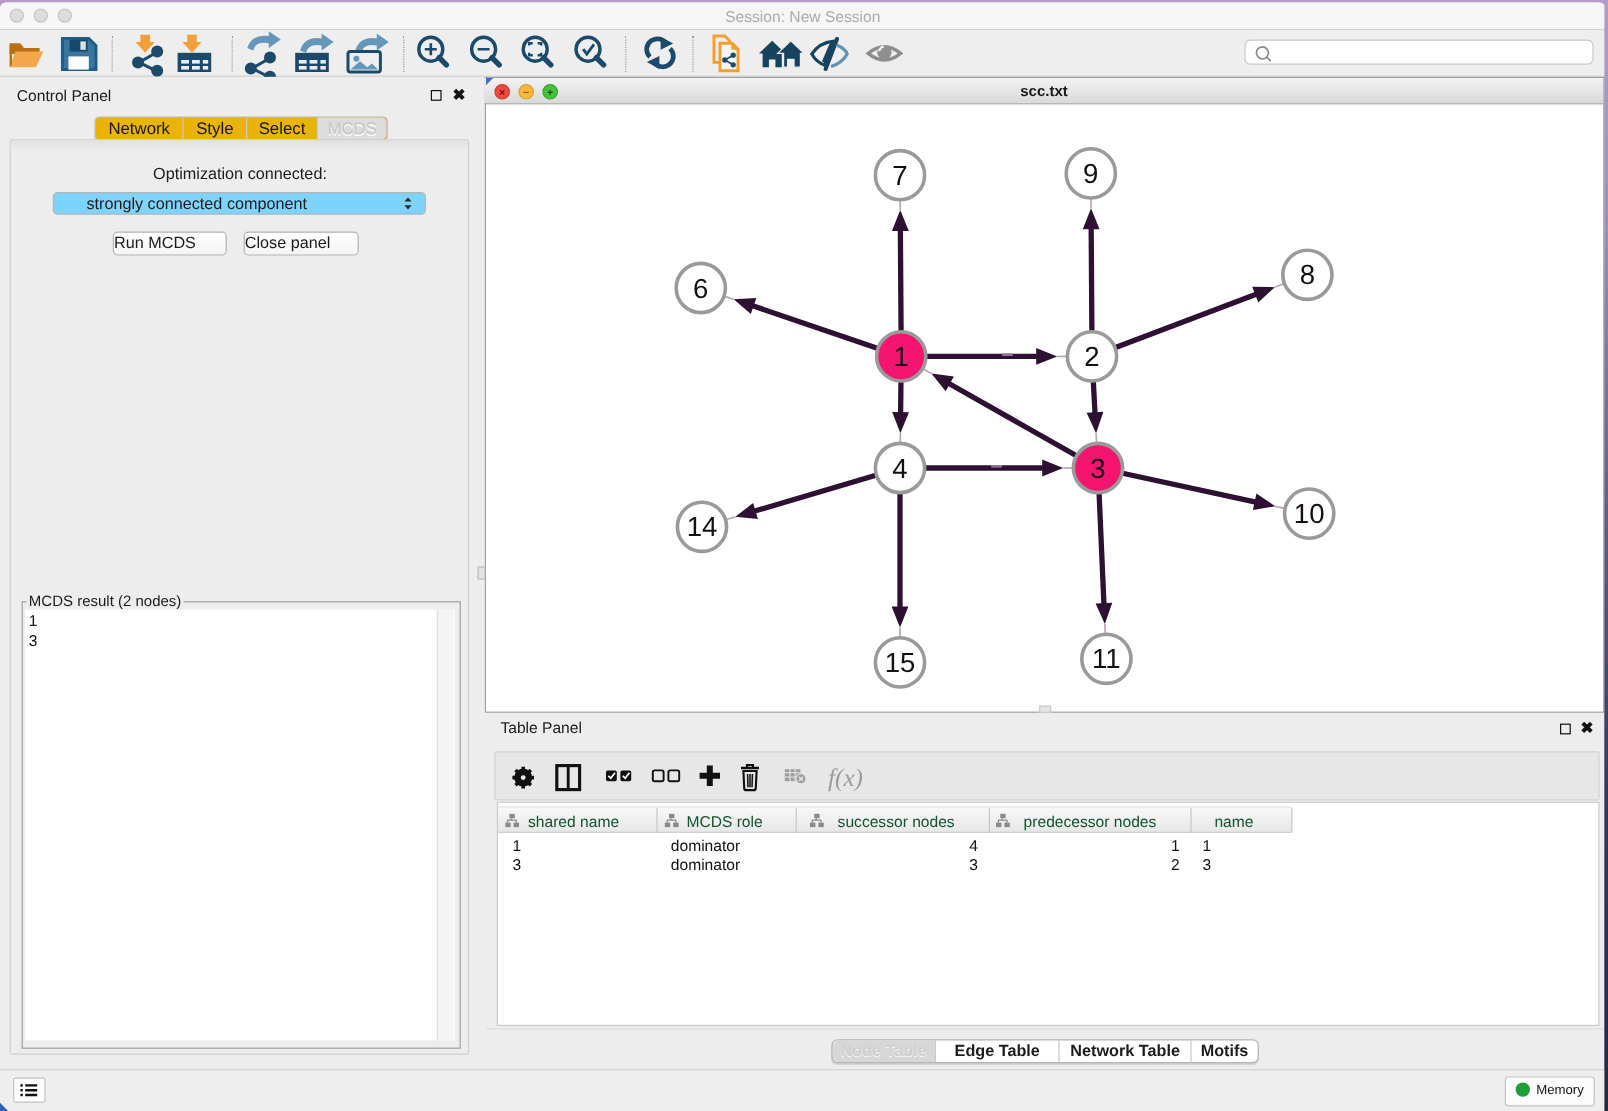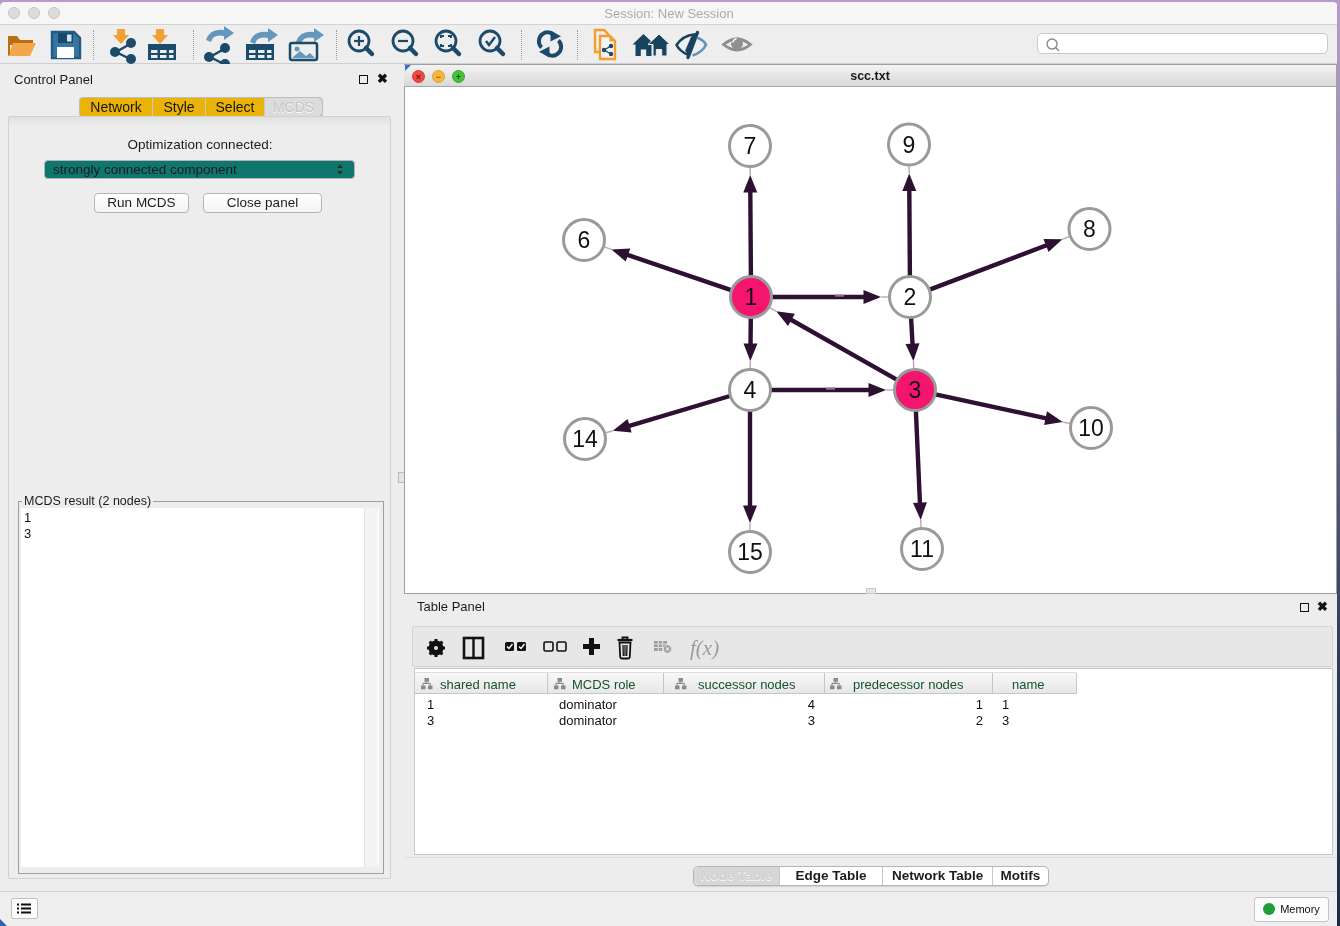--- a/index.html
+++ b/index.html
@@ -14,22 +14,22 @@
 #search{position:absolute;left:1037px;top:33px;width:291px;height:21px;background:#fff;border:1px solid #c9c9c9;border-radius:5px}
 #cp-title{position:absolute;left:14px;top:72px;font-size:13px;color:#1c1c1c}
 .sqicon{position:absolute;width:9px;height:9px;border:1.5px solid #111}
 .xicon{position:absolute;font-size:13px;font-weight:bold;color:#111}
 #tabs{position:absolute;left:79px;top:97px;width:244px;height:20px;background:#eab308;border:1px solid #bdbdbd;border-radius:4px;display:flex;box-shadow:0 1px 1px rgba(0,0,0,.12)}
 #tabs div{font-size:14px;color:#161616;text-align:center;line-height:18px;border-right:1px solid #c9c9c9}
 #tabs div:last-child{border-right:none;background:#dcdcdc;color:#c6c6c6;text-shadow:0 1px 0 #fafafa;border-radius:0 4px 4px 0}
 #cpanel{position:absolute;left:8px;top:116px;width:383px;height:763px;background:#ededed;border:1px solid #d0d0d0;border-radius:2px}
 #cpanel .topshade{position:absolute;left:0;top:0;width:100%;height:9px;background:linear-gradient(#e0e0e0,#ededed)}
 #optlabel{position:absolute;left:0;top:137px;width:400px;text-align:center;font-size:13.5px;color:#1c1c1c}
-#dropdown{position:absolute;left:44px;top:160px;width:311px;height:19px;background:#0f766e;border:1px solid #b5b5b5;border-radius:4px;font-size:13.5px;color:#1c1c1c;line-height:17px;padding-left:8px}
-.btn{position:absolute;height:20px;background:linear-gradient(#ffffff,#f4f4f4);border:1px solid #b5b5b5;border-radius:4px;font-size:13.5px;color:#1c1c1c;text-align:center;line-height:18px}
+#dropdown{position:absolute;left:44px;top:160px;width:311px;height:19px;background:#7dd3fc;border:1px solid #b5b5b5;border-radius:4px;font-size:13.5px;color:#1c1c1c;line-height:17px;padding-left:27px}
+.btn{position:absolute;height:20px;background:linear-gradient(#ffffff,#f4f4f4);border:1px solid #b5b5b5;border-radius:4px;font-size:13.5px;color:#1c1c1c;text-align:left;line-height:18px}
 #fieldset{position:absolute;left:18px;top:501px;width:366px;height:373px;border:1px solid #9f9f9f}
 #fieldlegend{position:absolute;left:22px;top:494px;background:#ededed;font-size:12.5px;color:#1c1c1c;padding:0 2px}
 #mcdsbox{position:absolute;left:21px;top:508px;width:358px;height:359px;background:#fff;font-size:13px;color:#111;line-height:15.5px;padding:2px 0 0 3px}
 #mcdsscroll{position:absolute;left:364px;top:508px;width:14px;height:359px;background:#f4f4f4;border-left:1px solid #e2e2e2}
 #vgrip{position:absolute;left:398px;top:472px;width:7px;height:11px;background:#e3e3e3;border:1px solid #bbb}
 #netwin{position:absolute;left:404px;top:64px;width:933px;height:530px;border:1px solid #9f9f9f;background:#fff}
 #nettitle{position:absolute;left:404px;top:65px;width:932px;height:22px;background:linear-gradient(#f3f3f3,#d9d9d9);border-bottom:1px solid #a8a8a8}
 #nettext{position:absolute;left:404px;top:69px;width:932px;text-align:center;font-weight:bold;font-size:12.5px;color:#1a1a1a}
 .mac{position:absolute;top:70px;width:13px;height:13px;border-radius:50%;font-size:9px;font-weight:bold;text-align:center;line-height:13px}
 #hgrip{position:absolute;left:866px;top:588px;width:10px;height:6px;background:#e6e6e6;border:1px solid #c9c9c9}
@@ -174,21 +174,21 @@
     <div class="topshade"></div>
   </div>
 <div id="optlabel">Optimization connected:</div>
 <div id="dropdown">strongly connected component
 <svg width="10" height="15" style="position:absolute;right:9px;top:1px">
       <path d="M2,6 L5,2.5 L8,6 Z" fill="#2a2a2a"></path>
       <path d="M2,9 L5,12.5 L8,9 Z" fill="#2a2a2a"></path>
     </svg>
 </div>
 <div class="btn" style="left:94px;top:193px;width:95px">Run MCDS</div>
-<div class="btn" style="left:203px;top:193px;width:119px">Close panel</div>
+<div class="btn" style="left:203px;top:193px;width:96px">Close panel</div>
 <div id="fieldset"></div>
 <div id="fieldlegend">MCDS result (2 nodes)</div>
 <div id="mcdsbox">1<br>3</div>
 <div id="mcdsscroll"></div>
 <div id="vgrip"></div>
 <div id="netwin"></div>
 <div id="nettitle"></div>
 <div id="nettext">scc.txt</div>
 <div class="mac" style="left:412px;background:#ee4b40;border:1px solid #d33a31;color:#7b100b">×</div>
 <div class="mac" style="left:432px;background:#f6b73f;border:1px solid #e0a02f;color:#985e00">−</div>

